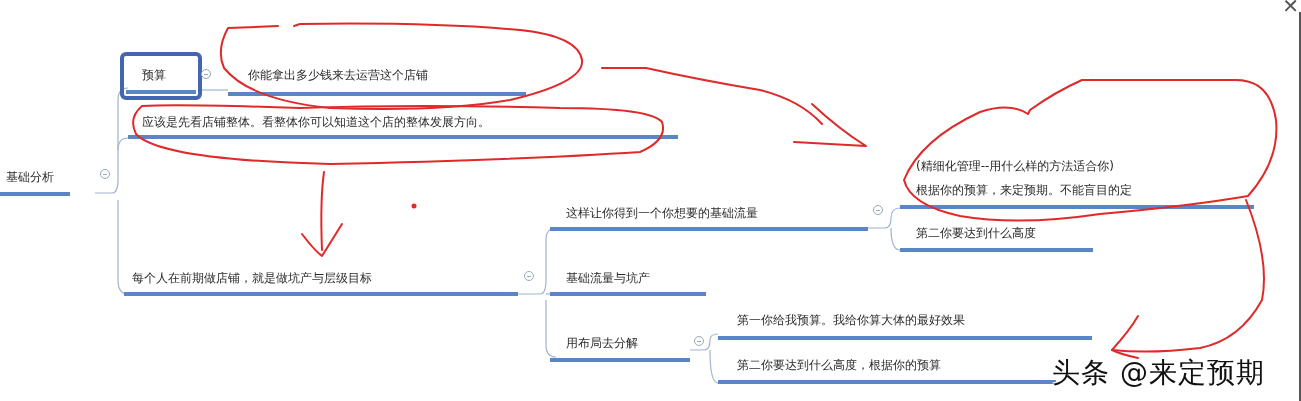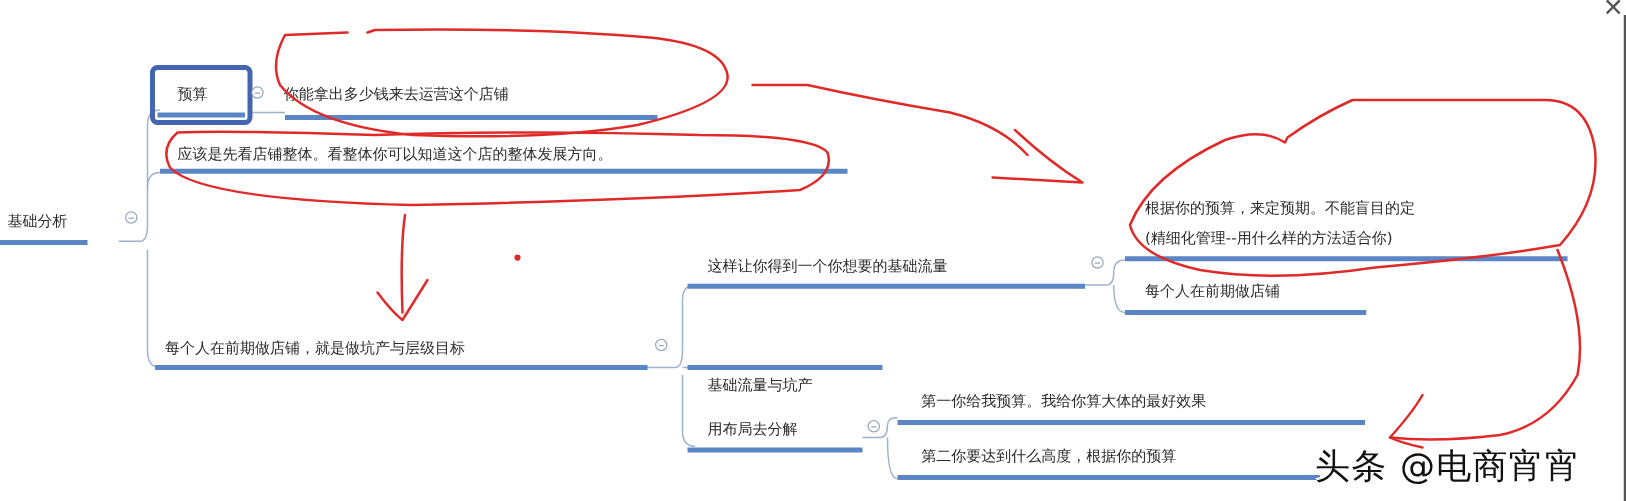--- a/index.html
+++ b/index.html
@@ -50,65 +50,65 @@
   </div>
   <div class="collapse" style="left:100px;top:169px;"></div>
 
   <div class="selected-box" style="left:120px;top:52px;width:82px;height:48px;"></div>
   <div class="node" style="left:142px;top:64px;">
     <span>预算</span>
   </div>
   <div style="position:absolute;left:126px;top:90px;width:70px;height:4px;background:#5b86c5;"></div>
   <div class="collapse" style="left:201px;top:69px;"></div>
 
-  <div class="node" style="left:227px;top:64px;">
+  <div class="node" style="left:248px;top:64px;">
     <span>你能拿出多少钱来去运营这个店铺</span>
   </div>
   <div style="position:absolute;left:228px;top:92px;width:298px;height:4px;background:#5b86c5;"></div>
 
-  <div class="node" style="left:142px;top:112px;">
+  <div class="node" style="left:142px;top:112px;font-family:Liberation Mono, monospace;">
     <span>应该是先看店铺整体。看整体你可以知道这个店的整体发展方向。</span>
   </div>
   <div style="position:absolute;left:128px;top:135px;width:550px;height:4px;background:#5b86c5;"></div>
 
   <div class="node" style="left:132px;top:267px;">
     <span>每个人在前期做店铺，就是做坑产与层级目标</span>
   </div>
   <div style="position:absolute;left:124px;top:292px;width:394px;height:4px;background:#5b86c5;"></div>
   <div class="collapse" style="left:524px;top:271px;"></div>
 
   <div class="node" style="left:566px;top:202px;">
     <span>这样让你得到一个你想要的基础流量</span>
   </div>
   <div style="position:absolute;left:550px;top:227px;width:318px;height:4px;background:#5b86c5;"></div>
   <div class="collapse" style="left:873px;top:205px;"></div>
 
   <div class="node" style="left:916px;top:154px;line-height:24px;">
+    <div>(精细化管理--用什么样的方法适合你)</div>
     <div>根据你的预算，来定预期。不能盲目的定</div>
-    <div>(精细化管理--用什么样的方法适合你)</div>
   </div>
   <div style="position:absolute;left:900px;top:205px;width:354px;height:4px;background:#5b86c5;"></div>
 
   <div class="node" style="left:916px;top:222px;">
-    <span>每个人在前期做店铺</span>
+    <span>第二你要达到什么高度</span>
   </div>
   <div style="position:absolute;left:900px;top:248px;width:193px;height:4px;background:#5b86c5;"></div>
 
-  <div class="node" style="left:566px;top:267px;margin-top:30px;">
+  <div class="node" style="left:566px;top:267px;">
     <span>基础流量与坑产</span>
   </div>
   <div style="position:absolute;left:550px;top:292px;width:156px;height:4px;background:#5b86c5;"></div>
 
   <div class="node" style="left:566px;top:332px;">
     <span>用布局去分解</span>
   </div>
   <div style="position:absolute;left:550px;top:358px;width:140px;height:4px;background:#5b86c5;"></div>
   <div class="collapse" style="left:694px;top:336px;"></div>
 
-  <div class="node" style="left:737px;top:310px;">
+  <div class="node" style="left:737px;top:310px;font-family:Liberation Mono, monospace;">
     <span>第一你给我预算。我给你算大体的最好效果</span>
   </div>
   <div style="position:absolute;left:718px;top:336px;width:374px;height:4px;background:#5b86c5;"></div>
 
   <div class="node" style="left:737px;top:354px;">
     <span>第二你要达到什么高度，根据你的预算</span>
   </div>
   <div style="position:absolute;left:718px;top:380px;width:338px;height:4px;background:#5b86c5;"></div>
 
   <svg class="layer" viewBox="0 0 1301 401">
@@ -126,17 +126,17 @@
 
       <path d="M1030 110 L1028 114 Q1010 102 980 112 Q920 140 904 180 Q910 205 960 216 Q1020 226 1100 214 Q1190 206 1248 196 Q1280 160 1276 120 Q1270 80 1236 80 L1082 80 Q1055 92 1030 110"></path>
 
       <path d="M1246 200 Q1270 260 1262 300 Q1240 340 1200 348 Q1150 354 1112 350"></path>
       <path d="M1138 316 Q1130 330 1112 350 Q1120 354 1138 358"></path>
 
       <circle cx="414" cy="206" r="1.5" fill="#e02a2a"></circle>
     </g>
   </svg>
 
-  <div class="watermark" style="left:1052px;top:354px;">头条 @电商宵宵</div>
+  <div class="watermark" style="left:1052px;top:354px;">头条 @来定预期</div>
 
   <div class="close-x">✕</div>
   <div class="right-border"></div>
 </div>
 
 </body></html>

